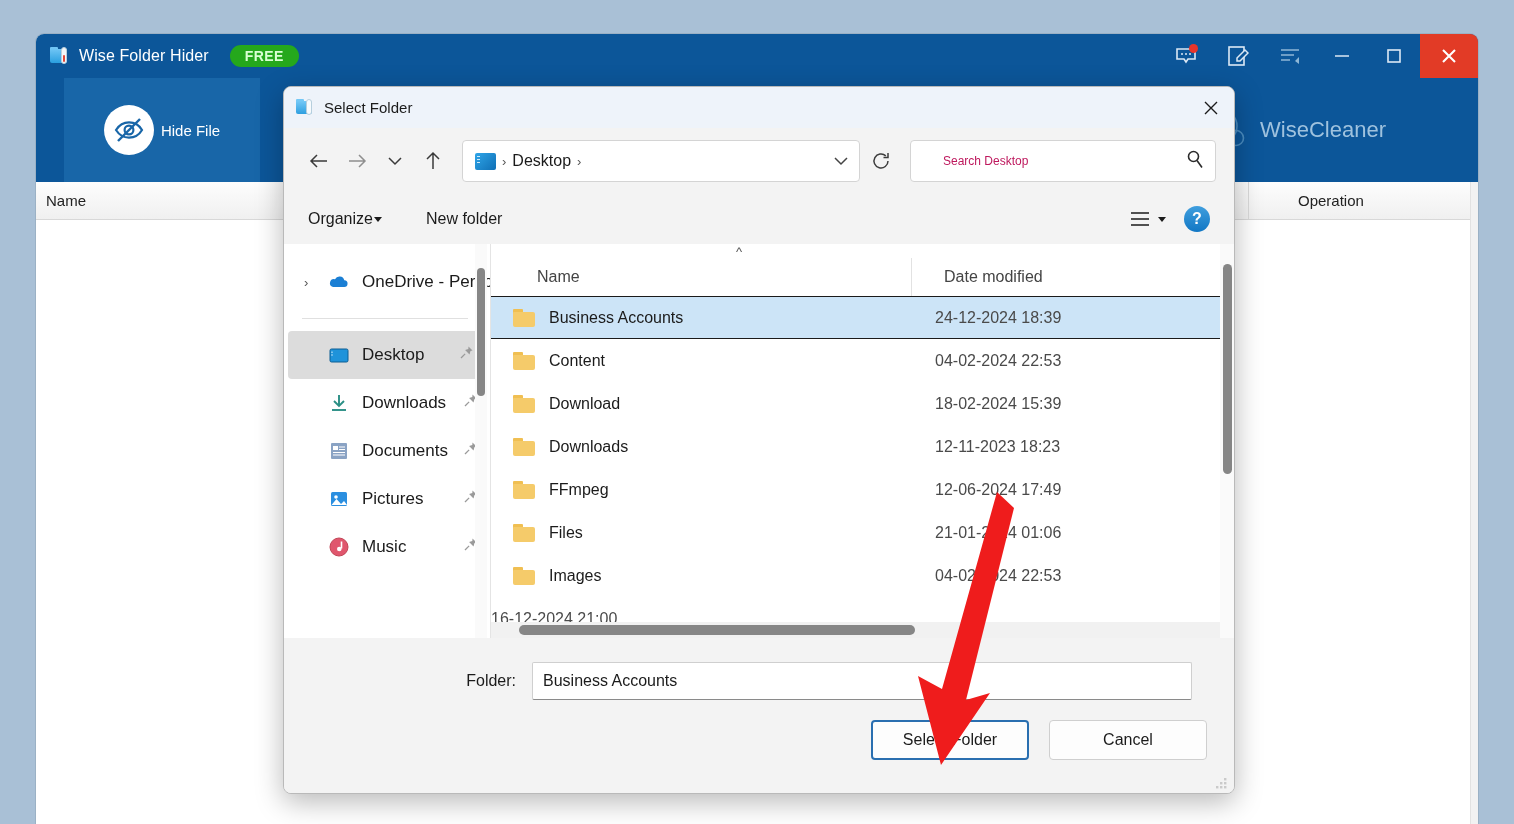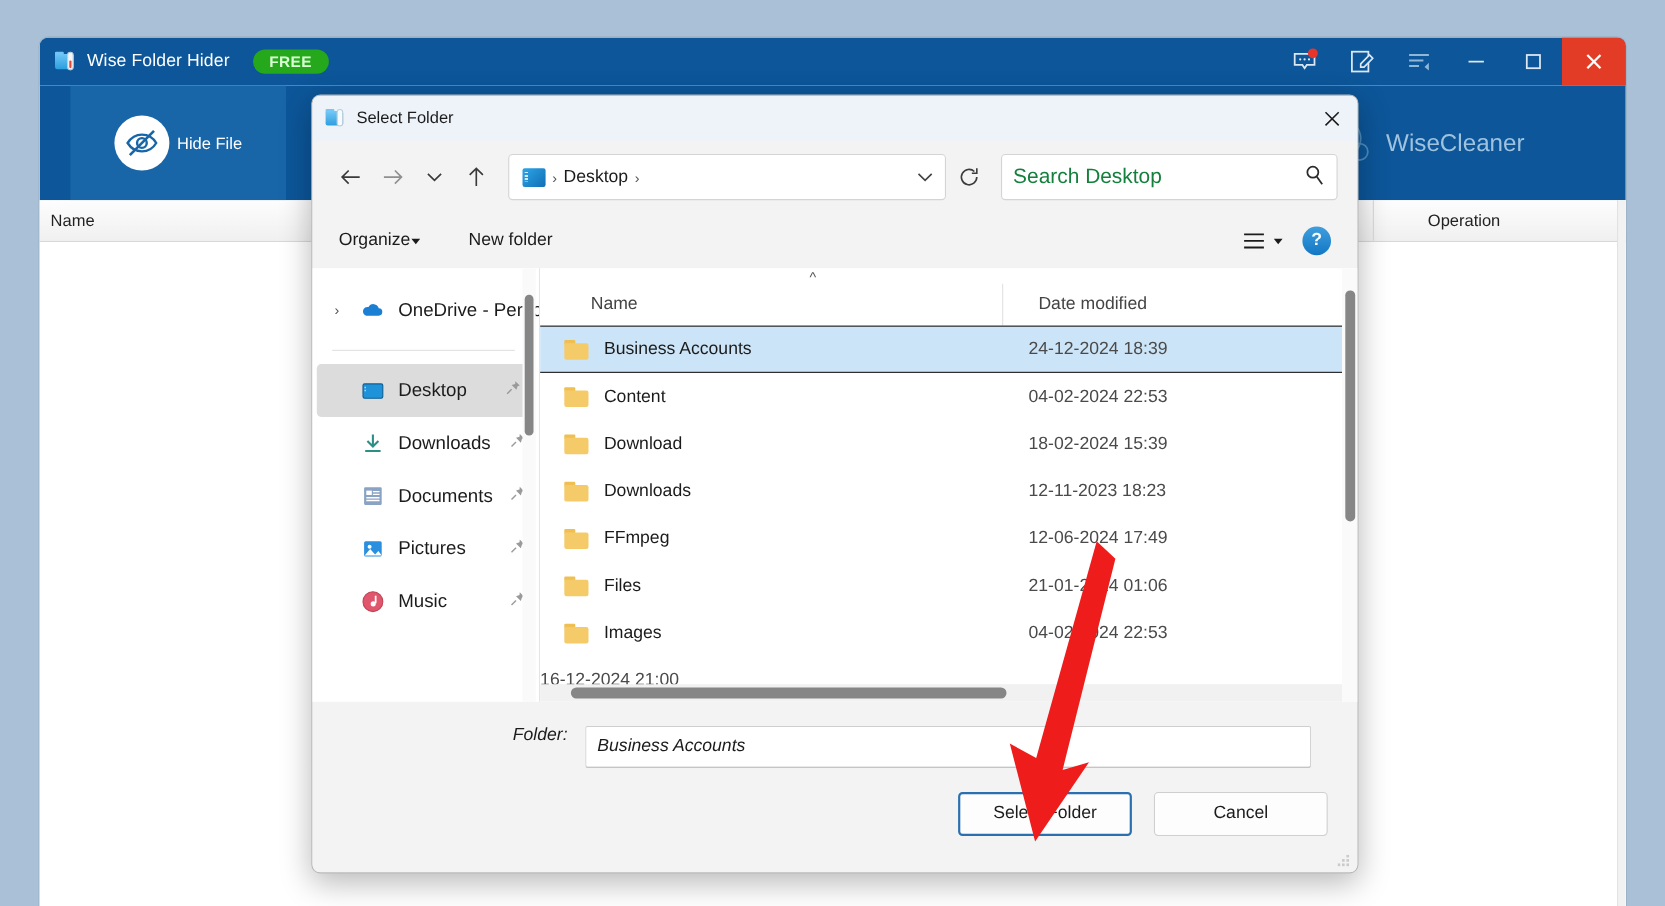--- a/index.html
+++ b/index.html
@@ -165,21 +165,21 @@
   .addr-chev { margin-left: auto; color: #444; display: flex; align-items: center; }
   .refresh-btn {
     width: 42px; height: 42px; display: flex; align-items: center; justify-content: center;
     color: #3c3c3c;
   }
   .searchbox {
     flex: 0 0 auto; width: 306px; height: 42px; margin-left: 8px;
     background: #ffffff; border: 1px solid #d4d4d4; border-radius: 4px;
     display: flex; align-items: center; padding: 0 10px;
   }
-  .search-ph { font-size: 19px; color: #15803d; }
+  .search-ph { font-size: 12px; color: #be185d; margin-left: 22px; }
   .search-ico { margin-left: auto; color: #2b2b2b; }
 
   .dlg-toolbar {
     height: 50px; display: flex; align-items: center; padding: 0 24px;
     background: #f3f3f3;
   }
   .tool-item { font-size: 16px; color: #1b1b1b; display: flex; align-items: center; gap: 1px; }
   .caret-sm { width: 0; height: 0; border-left: 4px solid transparent; border-right: 4px solid transparent; border-top: 5px solid #1b1b1b; }
   .tool-gap { width: 44px; }
   .tool-right { margin-left: auto; display: flex; align-items: center; gap: 18px; }
@@ -259,21 +259,21 @@
   .file-hthumb {
     position: absolute; left: 28px; top: 3px; width: 396px; height: 10px;
     background: #868686; border-radius: 5px;
   }
 
   .dlg-bottom {
     position: absolute; left: 0; right: 0; bottom: 0; height: 155px; background: #f3f3f3;
   }
   .folder-field-row {
     position: absolute; left: 0; right: 0; top: 22px; height: 42px;
-    display: flex; align-items: flex-start; font-style: italic;
+    display: flex; align-items: center;
   }
   .folder-label { width: 248px; text-align: right; padding-right: 16px; font-size: 16px; color: #1b1b1b; }
   .folder-input {
     width: 660px; height: 38px; background: #ffffff; border: 1px solid #cfcfcf;
     border-bottom: 1px solid #8a8a8a; border-radius: 2px;
     display: flex; align-items: center; padding: 0 10px; font-size: 16px; color: #1b1b1b;
   }
   .dlg-buttons {
     position: absolute; right: 27px; top: 82px; display: flex; gap: 20px;
   }

